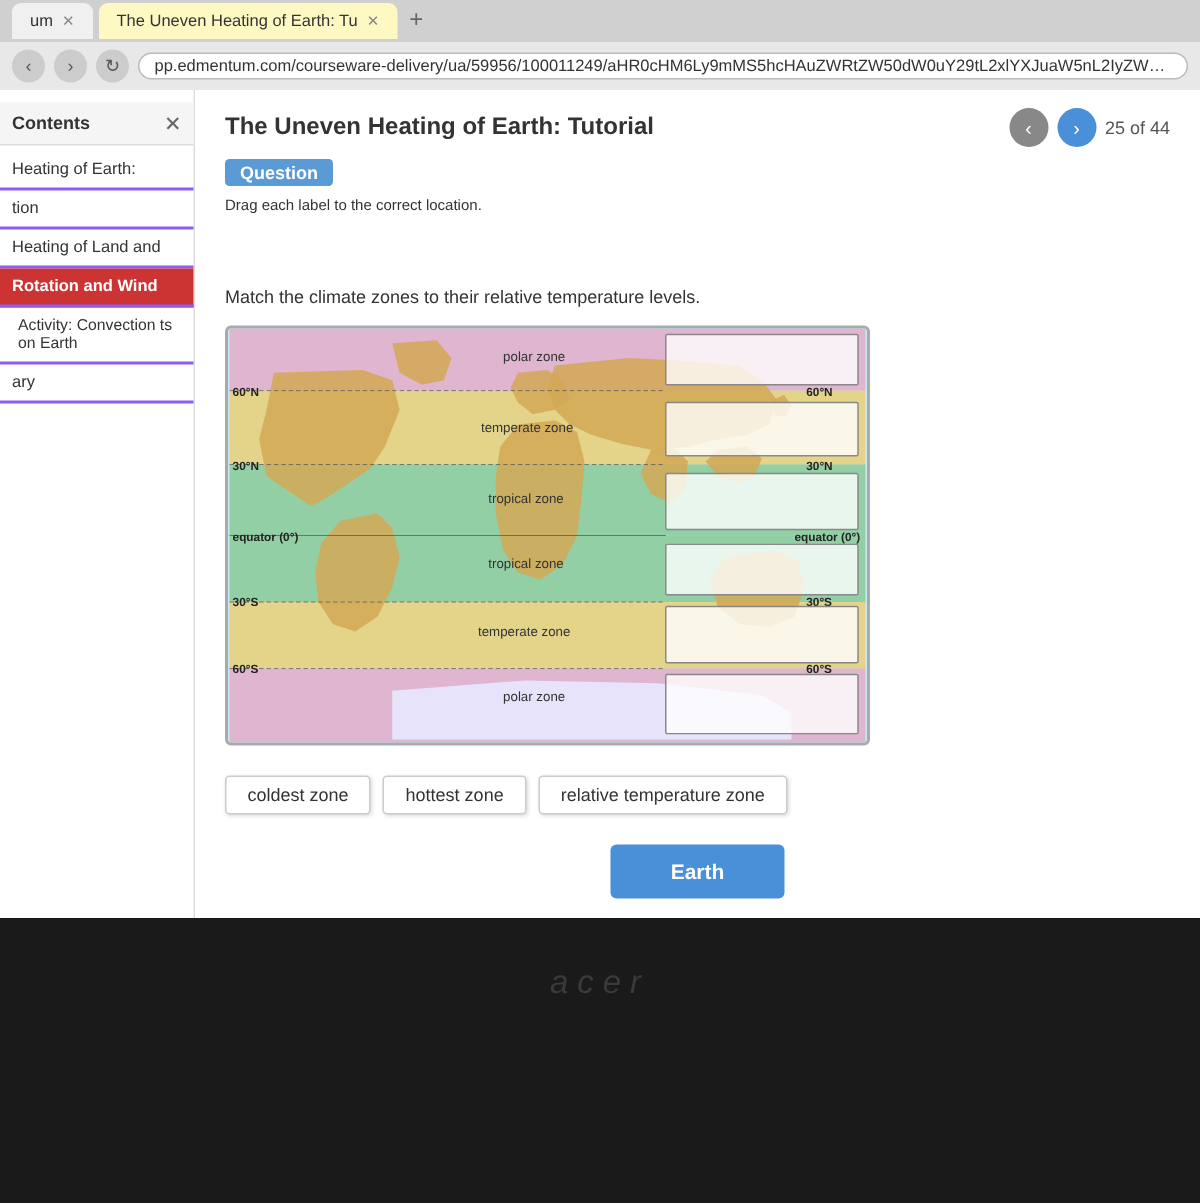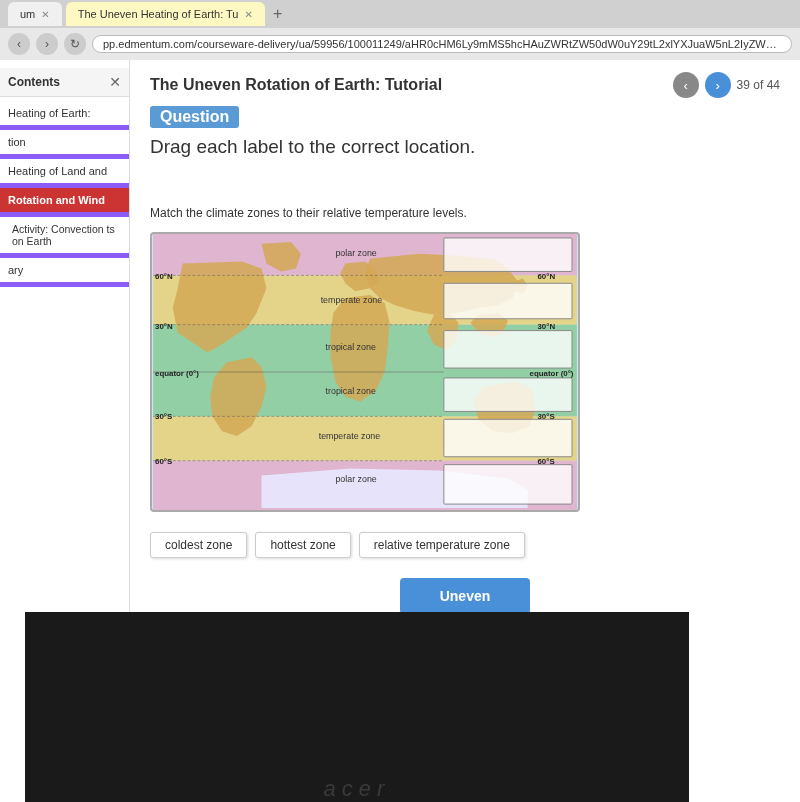--- a/index.html
+++ b/index.html
@@ -116,21 +116,21 @@
       border: none;
       cursor: pointer;
       font-size: 14px;
       color: #666;
     }
     .sidebar-item {
       padding: 6px 8px;
       font-size: 11px;
       color: #333;
       cursor: pointer;
-      border-bottom: 5px solid #8b5cf6;
+      border-bottom: 2px solid #8b5cf6;
     }
     .sidebar-item.active-section {
       background: #cc3333;
       color: #fff;
       font-weight: bold;
     }
     .sidebar-item.sub {
       padding-left: 12px;
       font-size: 10.5px;
     }
@@ -180,30 +180,30 @@
     .page-count {
       font-size: 12px;
       color: #555;
     }
 
     
     .question-indicator {
       display: inline-block;
       background: #5b9bd5;
       color: #fff;
-      font-size: 16px;
+      font-size: 12px;
       font-weight: bold;
       padding: 2px 10px;
       border-radius: 3px;
       margin-bottom: 8px;
     }
 
     
     .instructions {
-      font-size: 19px;
+      font-size: 10px;
       color: #333;
       margin-bottom: 21px;
     }
     .instructions-sub {
       font-size: 12px;
       color: #333;
       margin-bottom: 12px;
       margin-top: 48px;
     }
 
@@ -325,25 +325,25 @@
       <span>Activity: Convection ts on Earth</span>
     </div>
     <div class="sidebar-item">
       <span>ary</span>
     </div>
   </div>
 
   <div class="main-content">
     
     <div class="page-header">
-      <span class="page-title">The Uneven Rotation of Earth: Tutorial</span>
+      <span class="page-title">The Uneven Heating of Earth: Tutorial</span>
       <div class="page-nav">
         <button class="nav-circle-btn back">‹</button>
         <button class="nav-circle-btn forward">›</button>
-        <span class="page-count"><span>39</span><span> of </span><span>44</span></span>
+        <span class="page-count"><span>25</span><span> of </span><span>44</span></span>
       </div>
     </div>
 
     
     <div class="question-indicator">Question</div>
 
     
     <p class="instructions">Drag each label to the correct location.</p>
     <p class="instructions-sub">Match the climate zones to their relative temperature levels.</p>
 
@@ -423,20 +423,20 @@
 
     
     <div class="drag-labels-area">
       <div class="drag-label">coldest zone</div>
       <div class="drag-label">hottest zone</div>
       <div class="drag-label">relative temperature zone</div>
     </div>
 
     
     <div class="submit-area">
-      <button class="submit-btn">Uneven</button>
+      <button class="submit-btn">Earth</button>
     </div>
   </div>
 </div>
 
-<div class="laptop-bezel" style="position:fixed;bottom:0;left:0;width:664px;height:190px;background:#1a1a1a;display:flex;align-items:flex-end;justify-content:center;margin-left:25px;">
+<div class="laptop-bezel" style="position:fixed;bottom:0;left:0;width:800px;height:190px;background:#1a1a1a;display:flex;align-items:flex-start;justify-content:center;">
   <span class="acer-logo" style="color:#3a3a3a;font-size:22px;letter-spacing:6px;font-style:italic;">acer</span>
 </div>
 
 </body></html>

